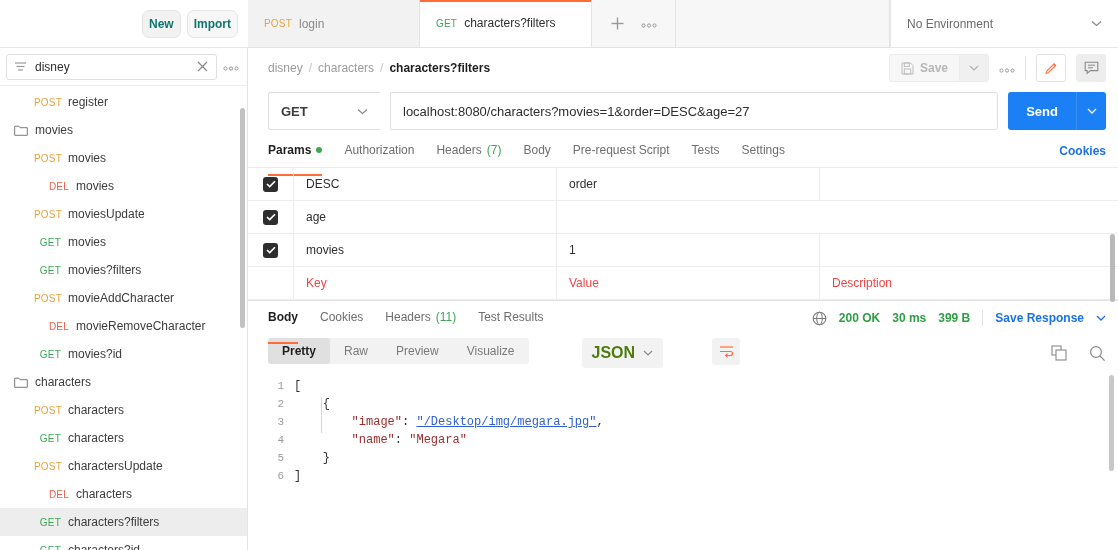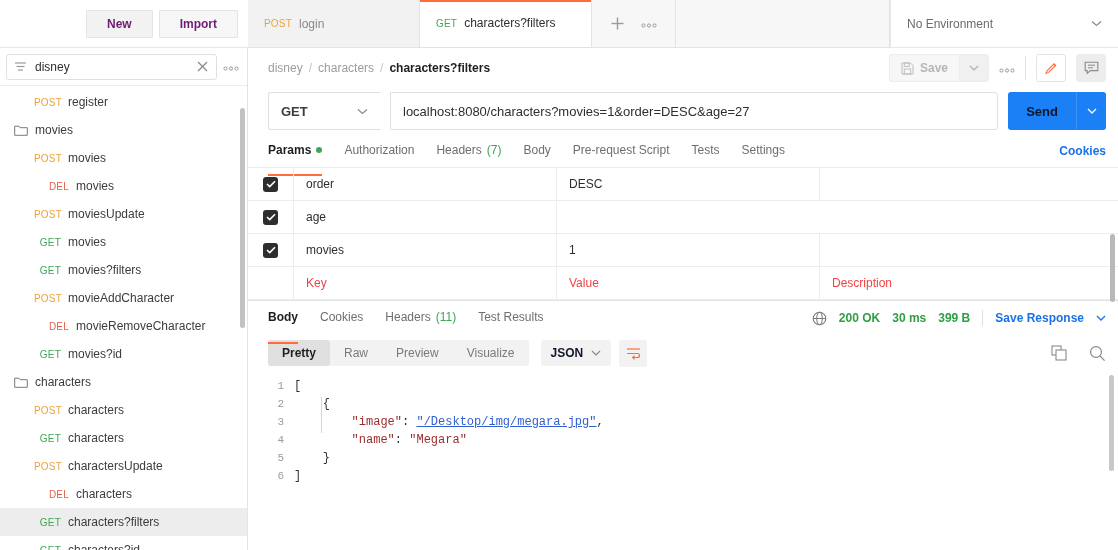--- a/index.html
+++ b/index.html
@@ -16,23 +16,23 @@
   
   .toprow { height: 48px; display: flex; flex: 0 0 48px; background: #fff; }
 
   .topleft {
     width: 248px; flex: 0 0 248px; background: #fff;
     display: flex; align-items: center; justify-content: flex-end;
     padding-right: 10px; gap: 6px;
     border-bottom: 1px solid #e8e8e8;
   }
   .btn-new, .btn-import {
-    background: #f2f2f2; border: 1px solid #e4e4e4; border-radius: 1px;
-    font-size: 12px; font-weight: bold; color: #701a75;
-    padding: 6px 20px; cursor: pointer; line-height: 14px;
+    background: #f2f2f2; border: 1px solid #e4e4e4; border-radius: 7px;
+    font-size: 12px; font-weight: bold; color: #0f766e;
+    padding: 6px 6px; cursor: pointer; line-height: 14px;
   }
   .btn-import { background: #f7f7f7; text-align: center; }
 
   .tabstrip {
     flex: 1; display: flex; align-items: stretch;
     background: #f7f7f7; border-bottom: 1px solid #e3e3e3;
     position: relative;
   }
   .tab {
     display: flex; align-items: center; gap: 7px;
@@ -152,21 +152,21 @@
     padding: 0 12px; font-size: 13px; font-weight: bold; color: #3c3c3c; cursor: pointer;
   }
   .urlinput {
     flex: 1; height: 38px; border: 1px solid #e0e0e0; border-radius: 0 3px 3px 0;
     display: flex; align-items: center; padding: 0 12px;
     font-size: 13px; color: #2e2e2e; background: #fff; min-width: 0;
     overflow: hidden; white-space: nowrap;
   }
   .sendgrp { display: flex; align-items: stretch; border-radius: 3px; overflow: hidden; }
   .btn-send {
-    background: #1b7ff5; color: #0f172a; font-weight: bold; font-size: 13px;
+    background: #1b7ff5; color: #ffffff; font-weight: bold; font-size: 13px;
     padding: 0 18px; height: 38px; display: flex; align-items: center; cursor: pointer;
   }
   .send-caret {
     background: #1b7ff5; color: #fff; width: 30px; height: 38px;
     display: flex; align-items: center; justify-content: center; cursor: pointer;
     border-left: 1px solid #3d92f7;
   }
 
   .reqtabs {
     display: flex; align-items: center; justify-content: space-between;
@@ -219,21 +219,21 @@
   .bodybar {
     display: flex; align-items: center; justify-content: space-between;
     padding: 0 12px 0 20px; height: 36px;
   }
   .segs { display: flex; align-items: center; gap: 0; background: #f2f2f2; border-radius: 3px; }
   .seg { padding: 6px 14px; font-size: 12px; color: #7a7a7a; cursor: pointer; border-radius: 3px; }
   .seg.active { background: #e0e0e0; color: #1f1f1f; font-weight: bold; }
   .fmtsel {
     display: flex; align-items: center; gap: 8px; background: #f2f2f2;
     border-radius: 3px; padding: 6px 10px; margin-left: 12px;
-    font-size: 12px; color: #0f172a; font-weight: bold; cursor: pointer;
+    font-size: 16px; color: #4d7c0f; font-weight: bold; cursor: pointer;
   }
   .wrapbtn {
     margin-left: 8px; background: #f2f2f2; border-radius: 3px;
     width: 28px; height: 27px; display: flex; align-items: center; justify-content: center;
     cursor: pointer;
   }
   .bodyicons { display: flex; align-items: center; gap: 22px; }
 
   
   .codearea { flex: 1; position: relative; overflow: hidden; padding-top: 6px; }
@@ -521,22 +521,22 @@
 
       <div class="ptable">
         <div class="prow">
           <div class="pcell c-check">
             <div class="chk">
               <svg width="10" height="8" viewBox="0 0 10 8">
                   <polyline points="1,4 3.7,6.6 9,1.2" fill="none" stroke="#fff" stroke-width="1.6"></polyline>
                 </svg>
             </div>
           </div>
+          <div class="pcell c-val">DESC</div>
           <div class="pcell c-key">order</div>
-          <div class="pcell c-val">DESC</div>
           <div class="pcell c-desc"></div>
         </div>
         <div class="prow">
           <div class="pcell c-check">
             <div class="chk">
               <svg width="10" height="8" viewBox="0 0 10 8">
                   <polyline points="1,4 3.7,6.6 9,1.2" fill="none" stroke="#fff" stroke-width="1.6"></polyline>
                 </svg>
             </div>
           </div>
@@ -595,21 +595,21 @@
           <span class="linkblue">Save Response</span>
           <span class="ico">
             <svg width="10" height="6" viewBox="0 0 10 6">
                 <polyline points="1,1 5,5 9,1" fill="none" stroke="#1b72e8" stroke-width="1.3"></polyline>
               </svg>
           </span>
         </div>
       </div>
 
       <div class="bodybar">
-        <div style="display:flex;align-items:flex-start;">
+        <div style="display:flex;align-items:flex-start;gap:41px;">
           <div class="segs">
             <div class="seg active">Pretty</div>
             <div class="seg">Raw</div>
             <div class="seg">Preview</div>
             <div class="seg">Visualize</div>
           </div>
           <div class="fmtsel">
             <span>JSON</span>
             <span class="ico">
               <svg width="10" height="6" viewBox="0 0 10 6">

